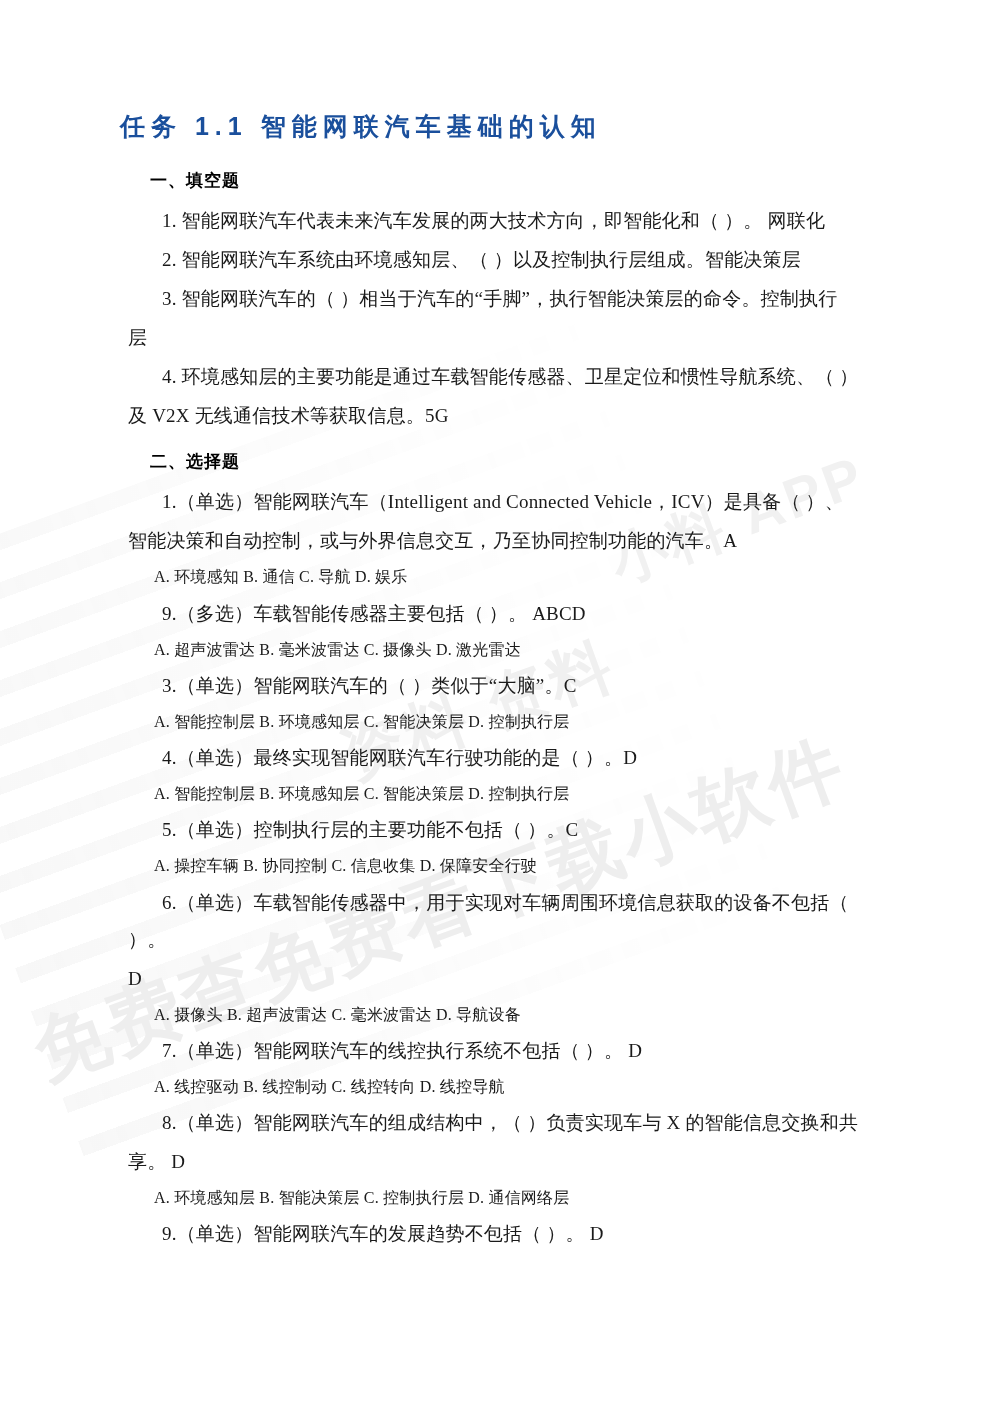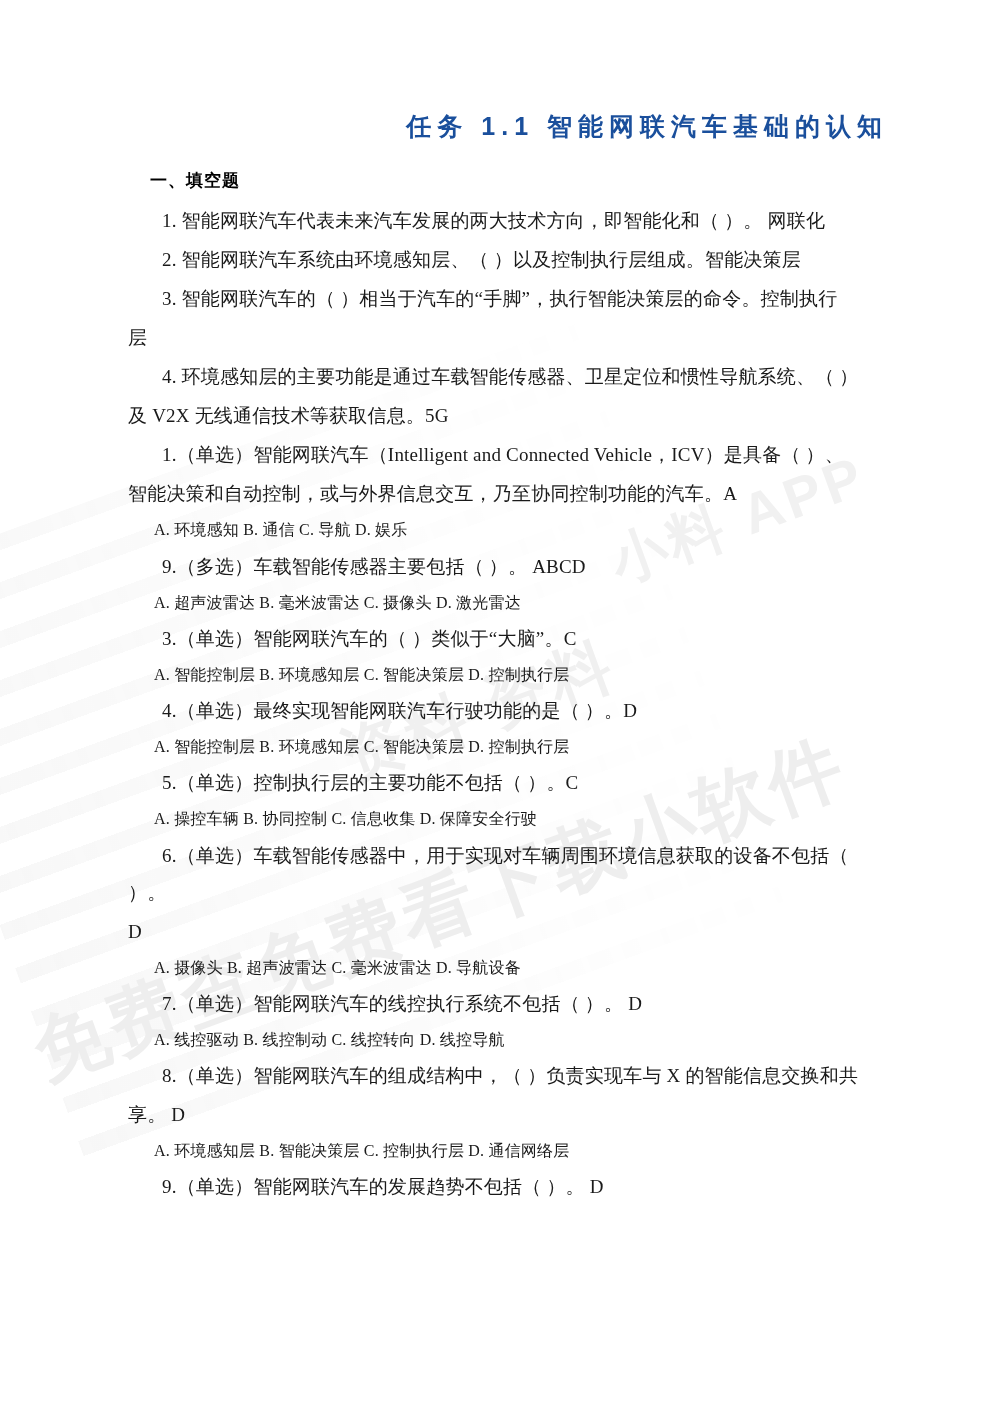--- a/index.html
+++ b/index.html
@@ -77,21 +77,21 @@
   }
   .content {
     position: relative;
     z-index: 2;
   }
   h1.doc-title {
     font-family: "Liberation Sans", sans-serif;
     font-size: 25px;
     font-weight: bold;
     color: #1a4f9c;
-    text-align: right;
+    text-align: left;
     letter-spacing: 6px;
     margin: 0 0 26px 0;
   }
   .section-head {
     font-family: "Liberation Sans", sans-serif;
     font-size: 17px;
     font-weight: bold;
     color: #000000;
     margin: 16px 0 10px 30px;
     letter-spacing: 1px;
@@ -133,20 +133,21 @@
       <div class="section-head">一、填空题</div>
       <p class="line">1. 智能网联汽车代表未来汽车发展的两大技术方向，即智能化和（    ）。 网联化</p>
       <p class="line">2. 智能网联汽车系统由环境感知层、（    ）以及控制执行层组成。智能决策层</p>
       <p class="line">3. 智能网联汽车的（    ）相当于汽车的“手脚”，执行智能决策层的命令。控制执行</p>
       <p class="line cont">层</p>
       <p class="line">4. 环境感知层的主要功能是通过车载智能传感器、卫星定位和惯性导航系统、（    ）</p>
       <p class="line cont">及 V2X 无线通信技术等获取信息。5G</p>
     </div>
 
     <div class="section">
+      <div class="section-head">二、选择题</div>
       <p class="line">1.（单选）智能网联汽车（Intelligent and Connected Vehicle，ICV）是具备（    ）、</p>
       <p class="line cont">智能决策和自动控制，或与外界信息交互，乃至协同控制功能的汽车。A</p>
       <p class="opts">A. 环境感知 B. 通信 C. 导航 D. 娱乐</p>
       <p class="line">9.（多选）车载智能传感器主要包括（    ）。 ABCD</p>
       <p class="opts">A. 超声波雷达   B. 毫米波雷达   C. 摄像头   D. 激光雷达</p>
       <p class="line">3.（单选）智能网联汽车的（    ）类似于“大脑”。C</p>
       <p class="opts">A. 智能控制层  B. 环境感知层  C. 智能决策层  D. 控制执行层</p>
       <p class="line">4.（单选）最终实现智能网联汽车行驶功能的是（    ）。D</p>
       <p class="opts">A. 智能控制层   B. 环境感知层   C. 智能决策层   D. 控制执行层</p>
       <p class="line">5.（单选）控制执行层的主要功能不包括（    ）。C</p>

